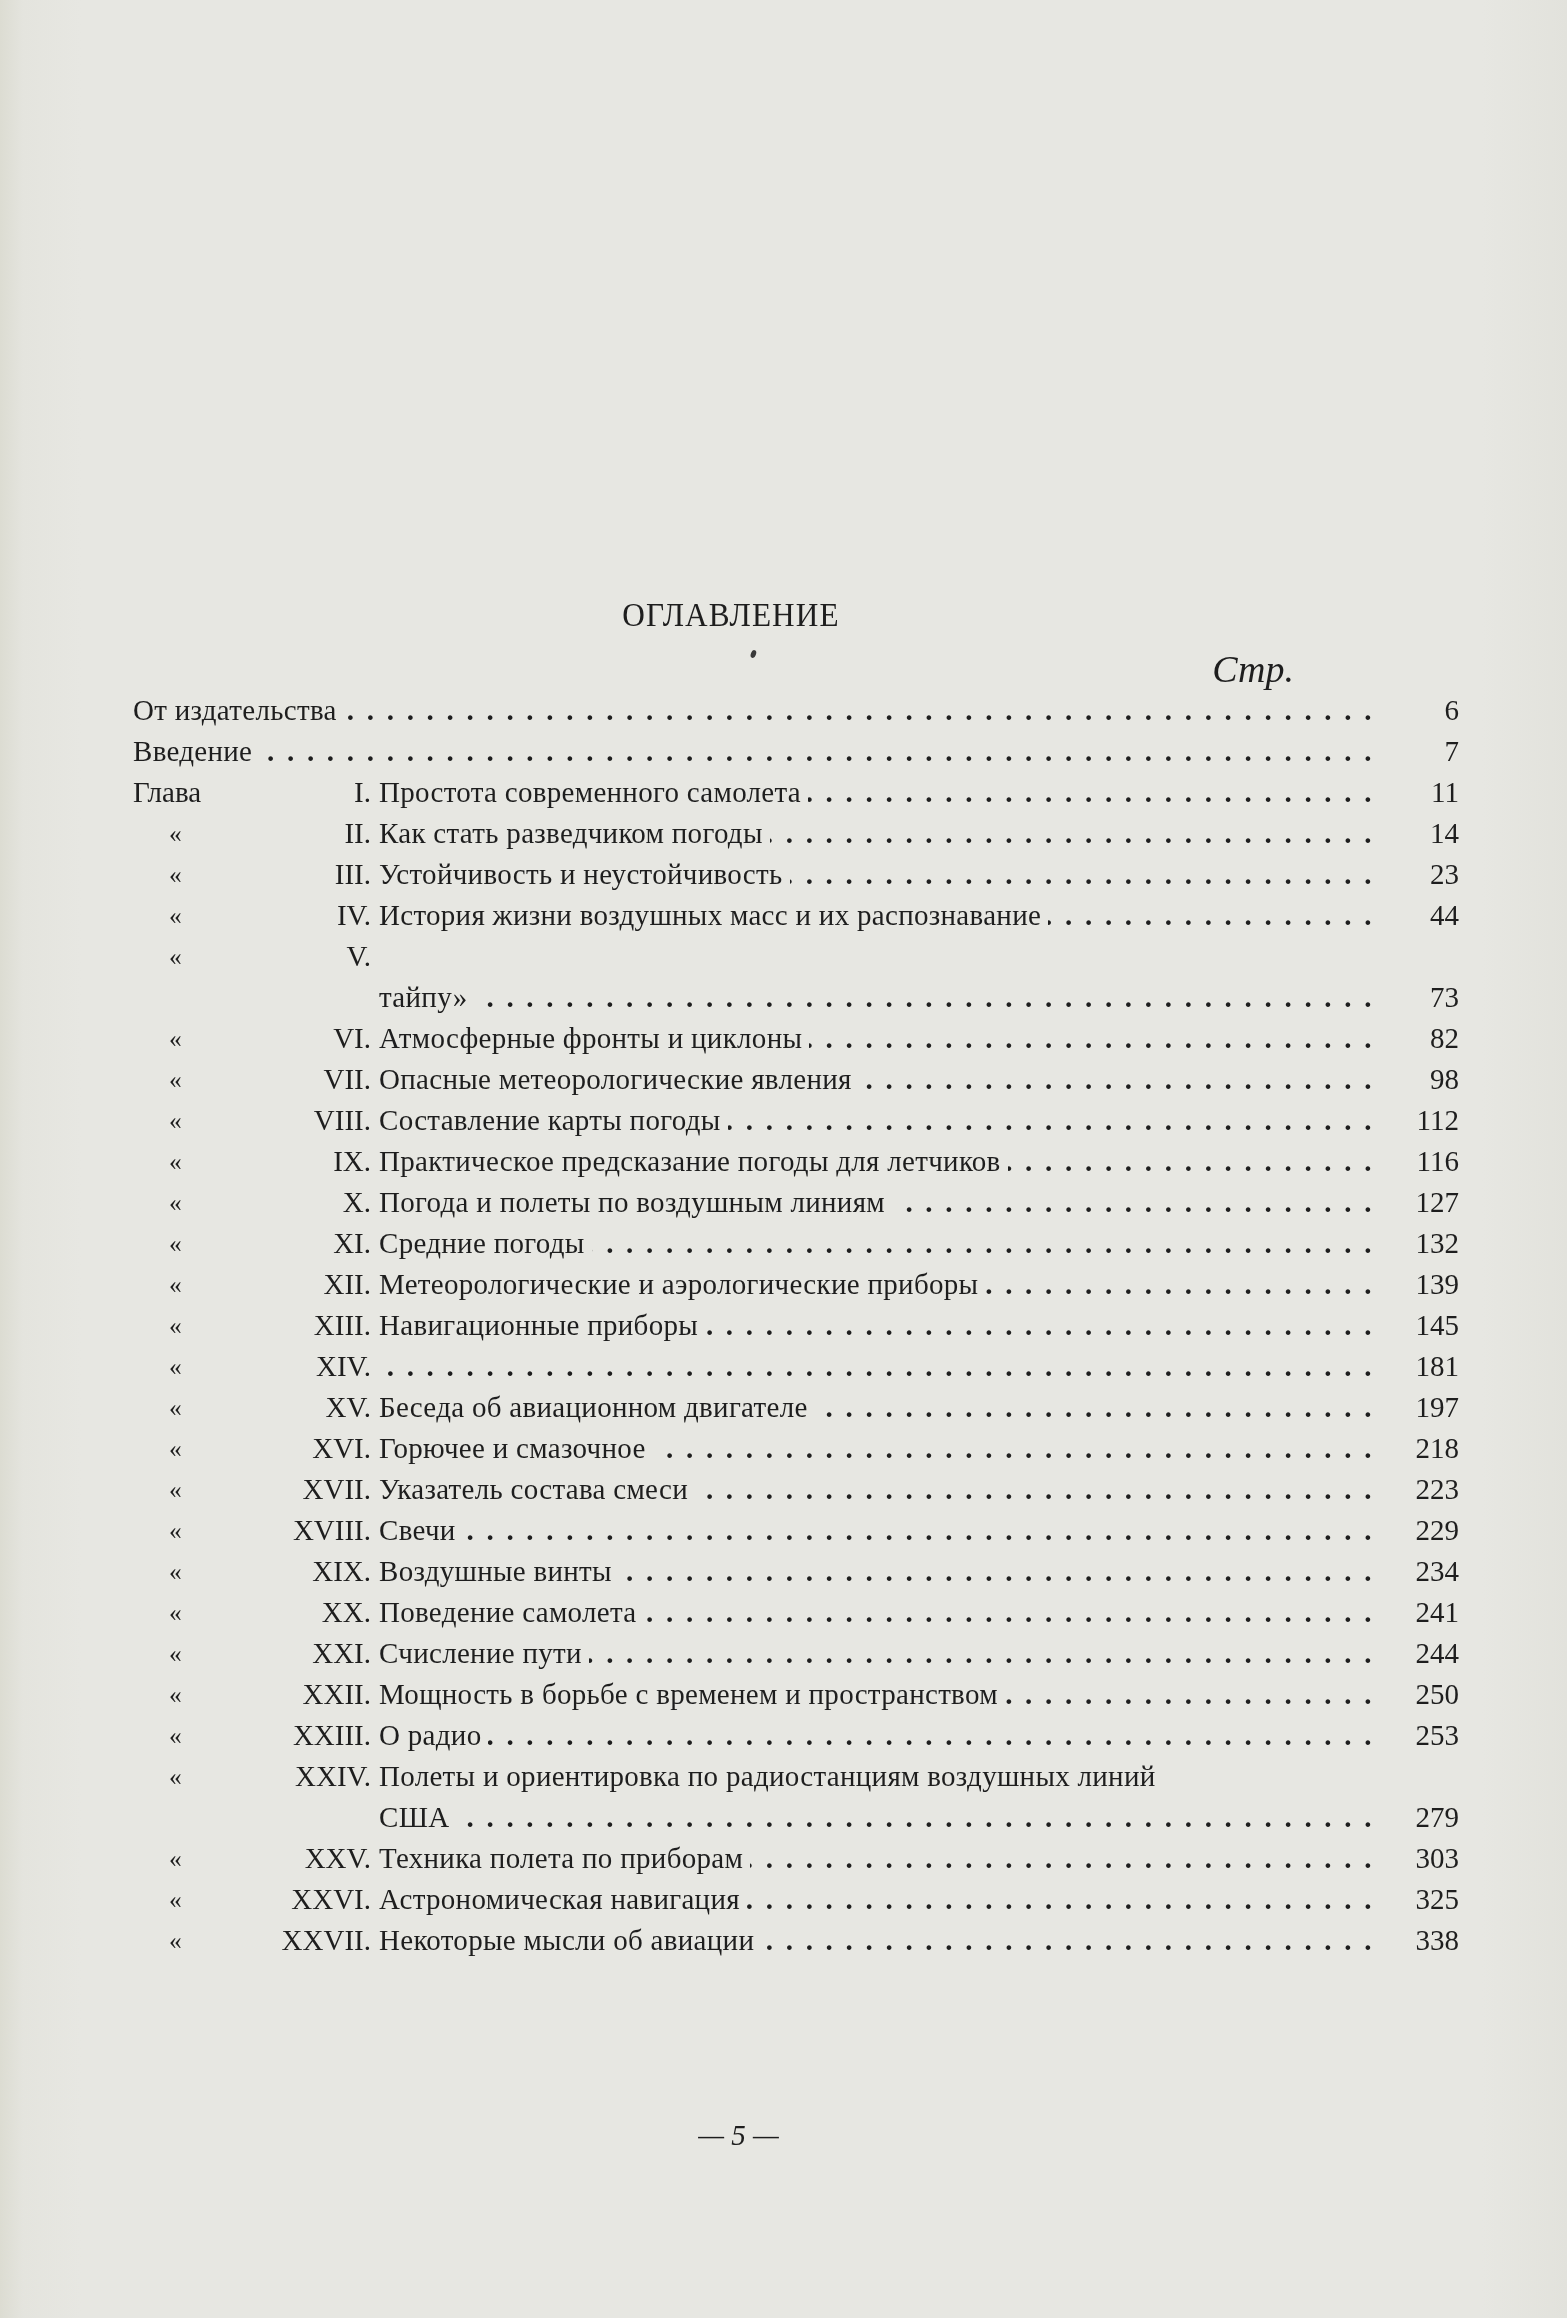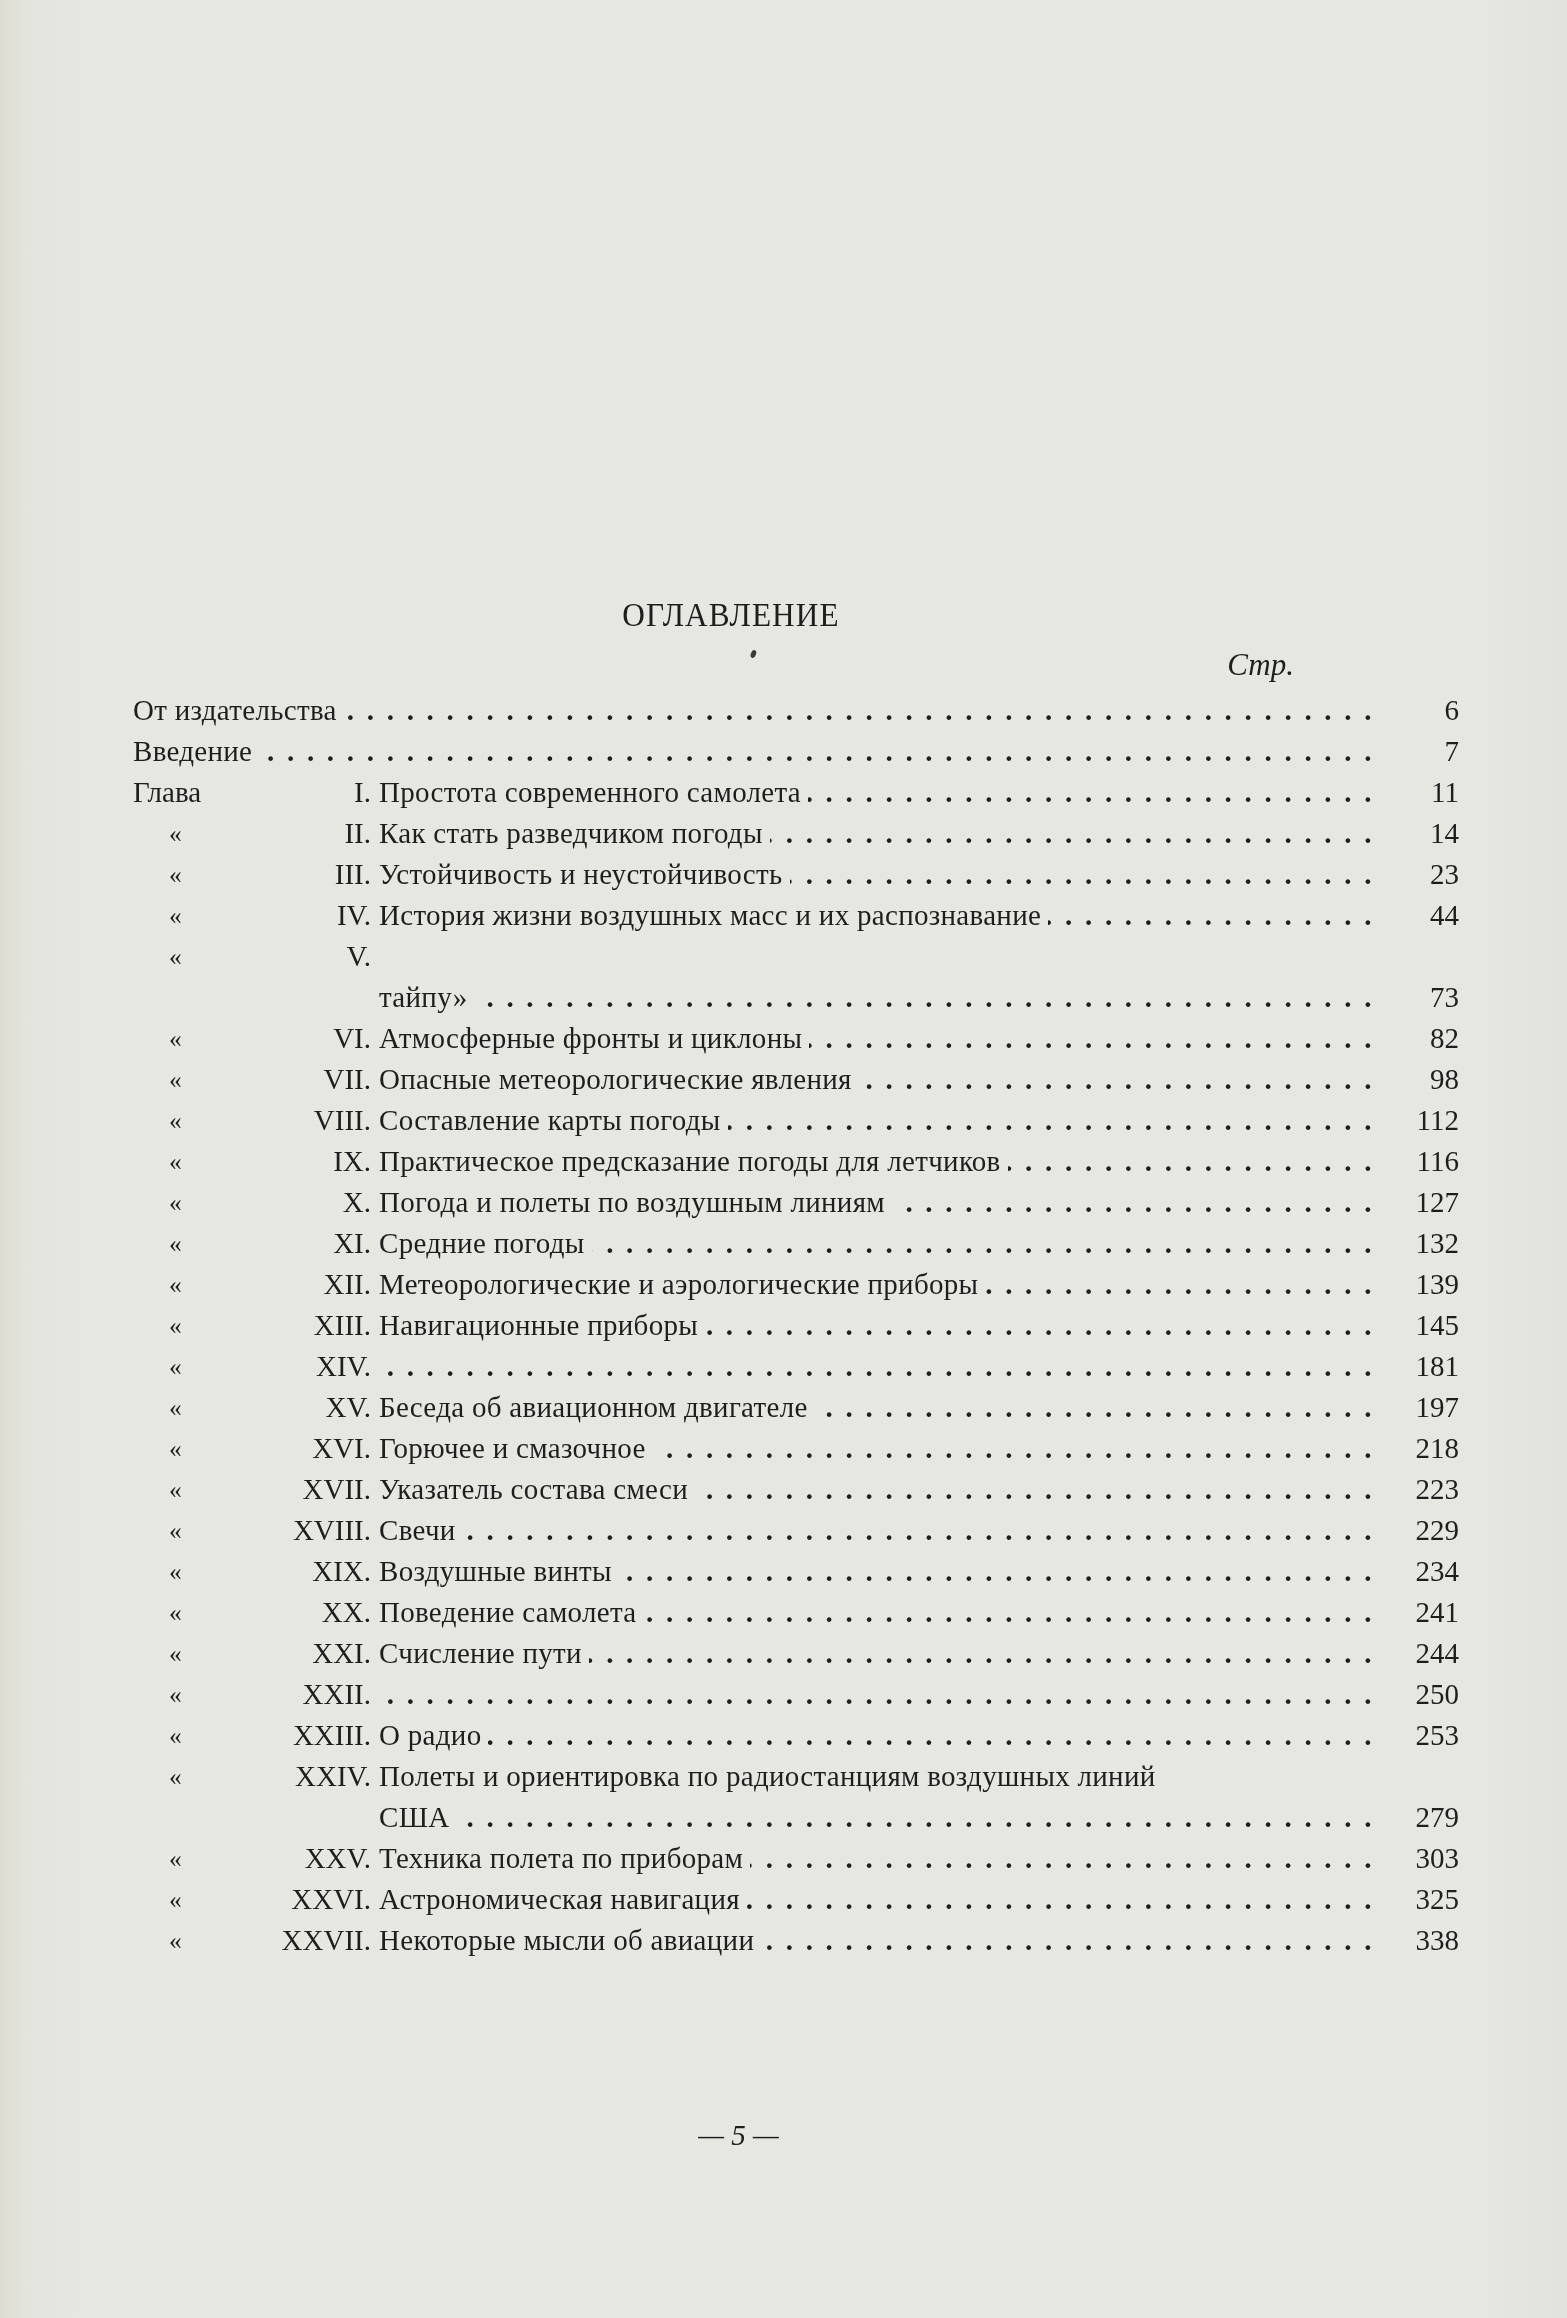--- a/index.html
+++ b/index.html
@@ -38,21 +38,21 @@
     width: 5.2px;
     height: 7.5px;
     border-radius: 50%;
     background: #3a3a3a;
     transform: rotate(20deg);
   }
   .page-col-header {
     position: absolute;
     right: 142px;
     top: 647px;
-    font-size: 31px;
+    font-size: 38px;
     font-style: italic;
   }
   .toc {
     position: absolute;
     left: 101px;
     top: 687px;
     width: 1326px;
     margin-left: 32px;
   }
   .row {
@@ -283,20 +283,21 @@
         <div class="row">
           <span class="prefix quote">«</span>
           <span class="numeral">XXI.</span>
           <span class="entry-title">Счисление пути</span>
           <span class="leader">....................................................................................................................................</span>
           <span class="pageno">244</span>
         </div>
         <div class="row">
           <span class="prefix quote">«</span>
           <span class="numeral">XXII.</span>
+          <span class="entry-title">Мощность в борьбе с временем и пространством</span>
           <span class="leader">....................................................................................................................................</span>
           <span class="pageno">250</span>
         </div>
         <div class="row">
           <span class="prefix quote">«</span>
           <span class="numeral">XXIII.</span>
           <span class="entry-title">О радио</span>
           <span class="leader">....................................................................................................................................</span>
           <span class="pageno">253</span>
         </div>

